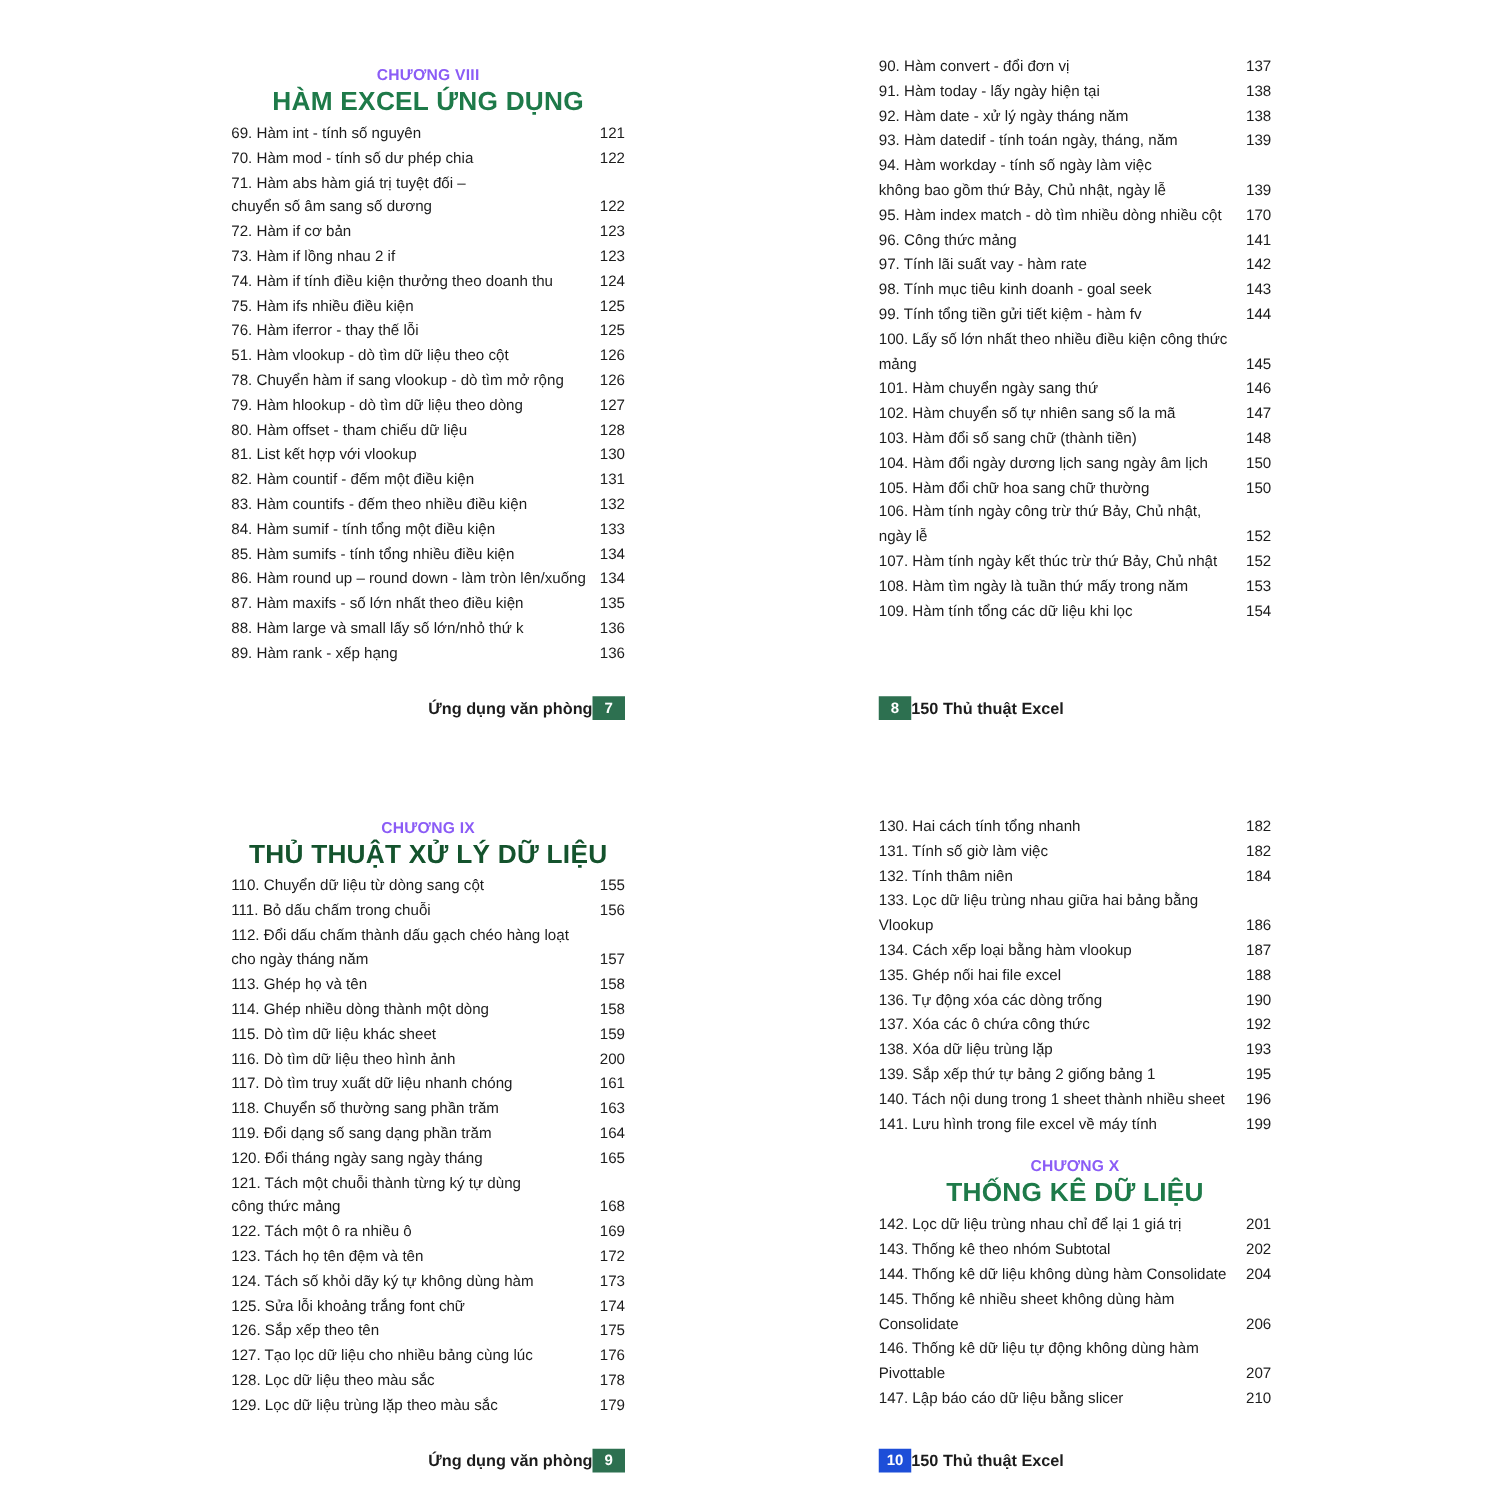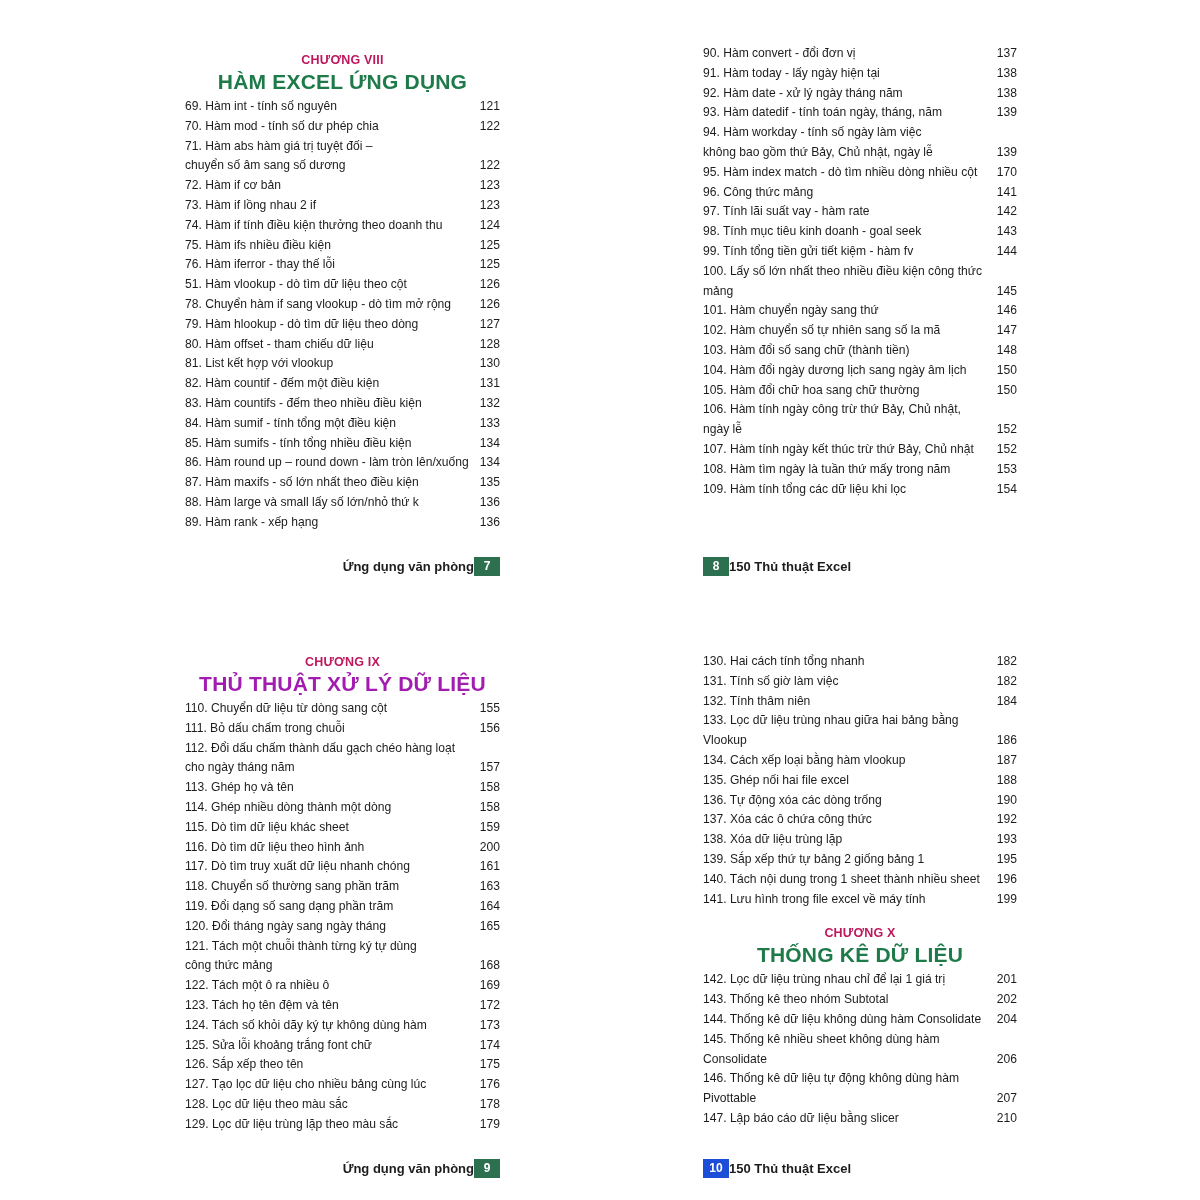--- a/index.html
+++ b/index.html
@@ -13,21 +13,21 @@
   .page{position:absolute;}
   .quad-tl{left:185px;top:50px;width:315px;height:526px;}
   .quad-tr{left:703px;top:44px;width:314px;height:532px;}
   .quad-bl{left:185px;top:652px;width:315px;height:526px;}
   .quad-br{left:703px;top:652px;width:314px;height:526px;}
 
   .chapter-block{text-align:center;}
   .chapter-block.mid{margin-top:14px;}
   .chapter-label{
     font-weight:bold;font-size:12.5px;line-height:20px;
-    letter-spacing:.2px;color:#be185d;
+    letter-spacing:.2px;color:#8b5cf6;
   }
   .chapter-title{
     font-weight:bold;font-size:21px;line-height:24px;
     letter-spacing:.2px;margin-bottom:3px;
   }
 
   .toc-row{
     display:flex;justify-content:space-between;align-items:baseline;
     font-size:12.1px;line-height:19.8px;white-space:nowrap;
   }
@@ -239,21 +239,21 @@
         <span class="toc-page">154</span>
       </div>
       <div class="page-footer align-left">
         <span class="page-badge" style="background: rgb(45, 112, 80);">8</span>
         <span class="footer-text">150 Thủ thuật Excel</span>
       </div>
     </section>
   <section class="page quad-bl">
       <div class="chapter-block">
         <div class="chapter-label">CHƯƠNG IX</div>
-        <div class="chapter-title" style="color: #a21caf;">THỦ THUẬT XỬ LÝ DỮ LIỆU</div>
+        <div class="chapter-title" style="color: #14532d;">THỦ THUẬT XỬ LÝ DỮ LIỆU</div>
       </div>
       <div class="toc-row">
         <span class="toc-text">110. Chuyển dữ liệu từ dòng sang cột</span>
         <span class="toc-page">155</span>
       </div>
       <div class="toc-row">
         <span class="toc-text">111. Bỏ dấu chấm trong chuỗi</span>
         <span class="toc-page">156</span>
       </div>
       <div class="toc-row">

